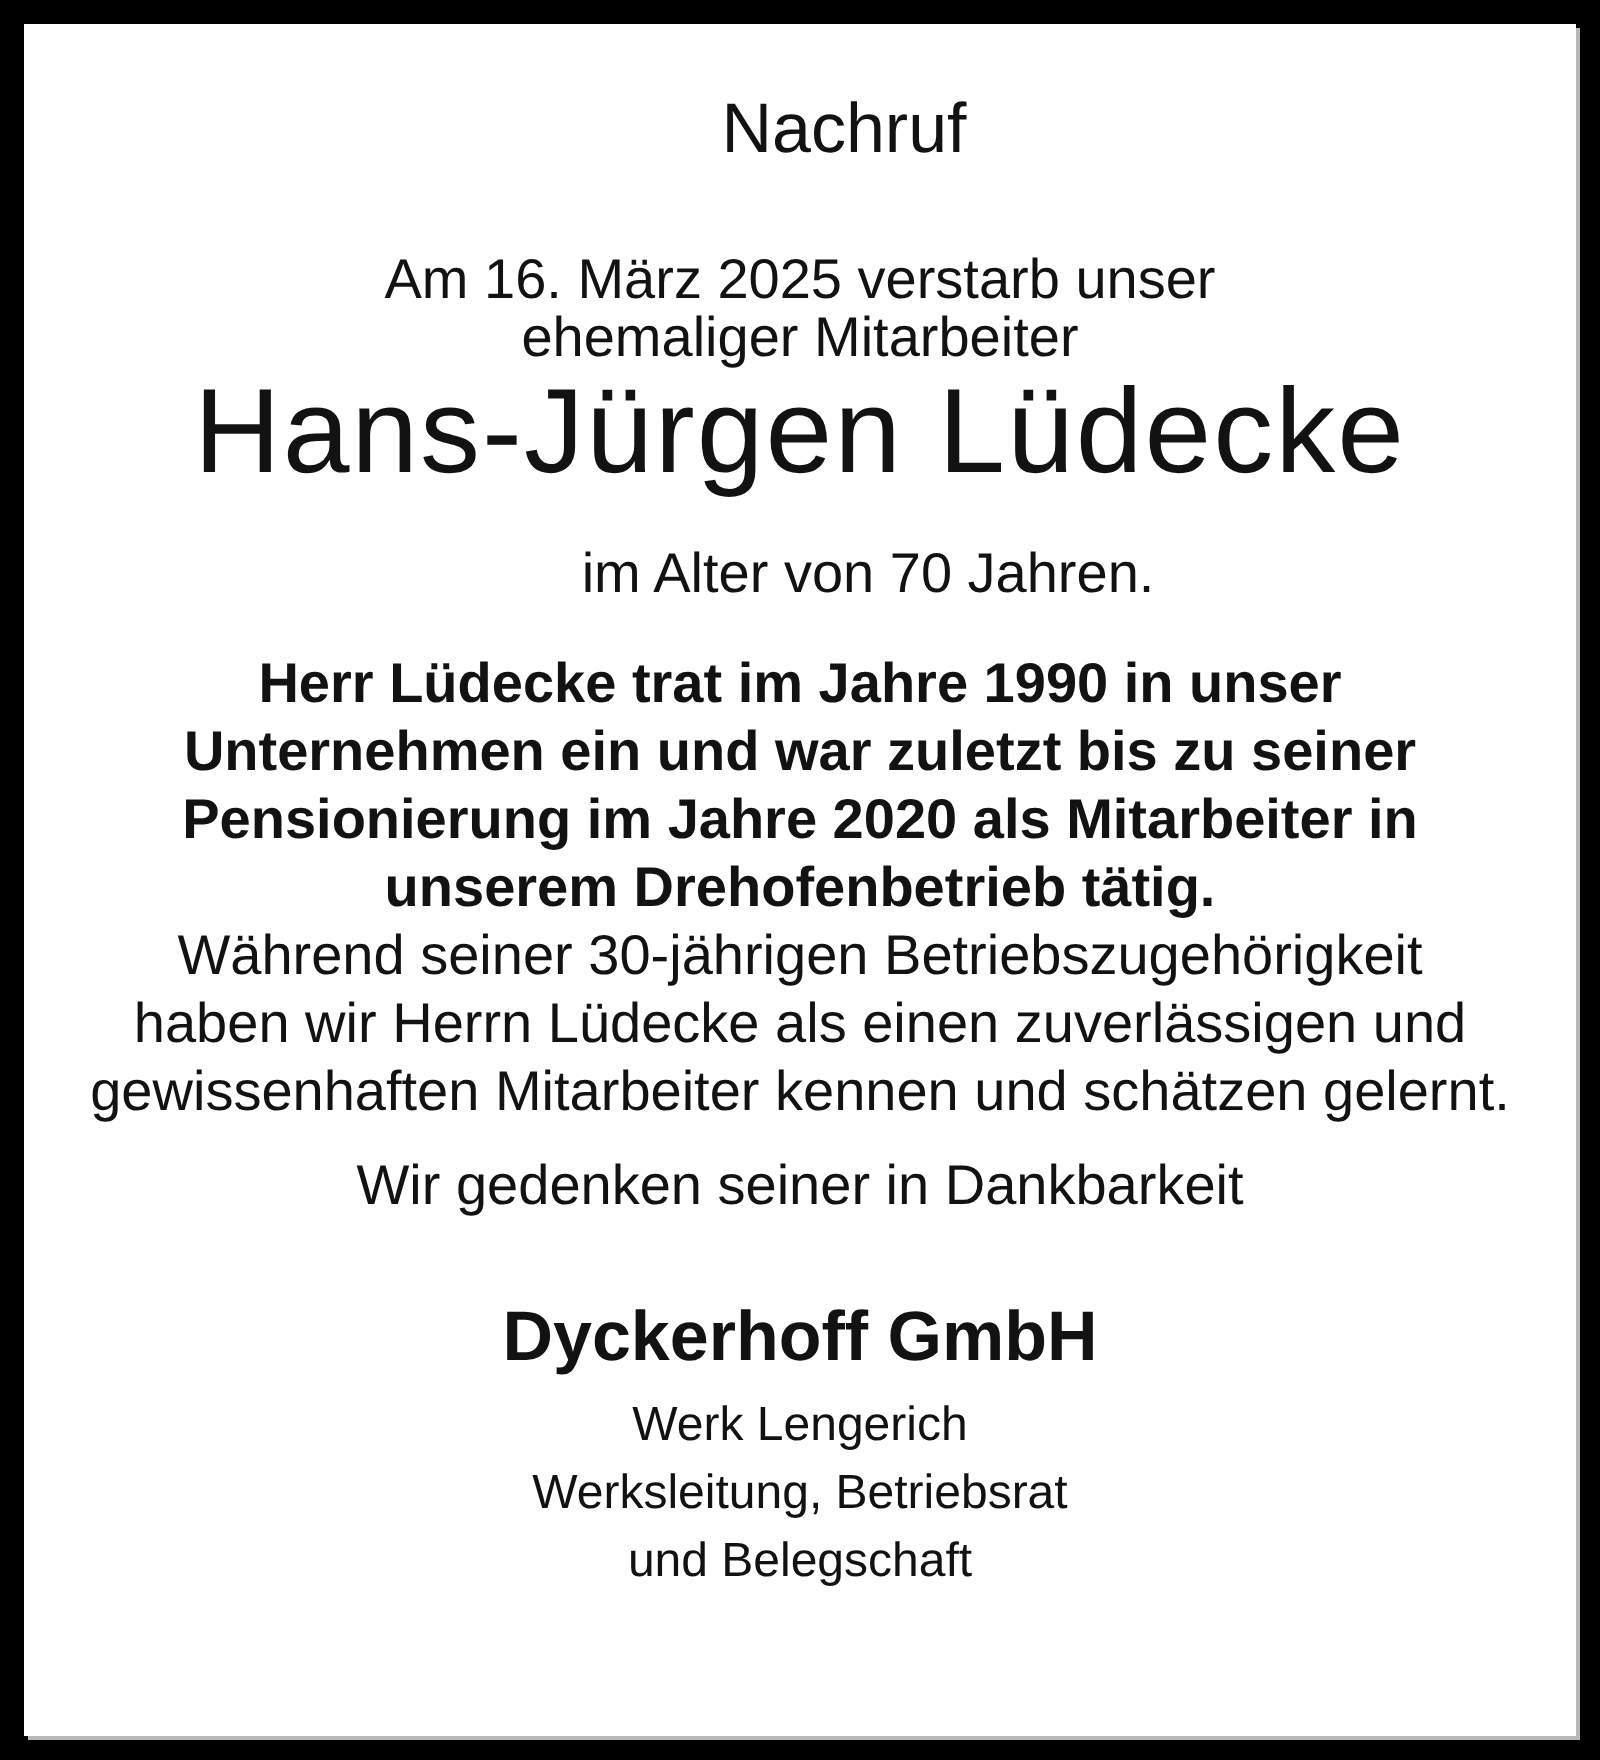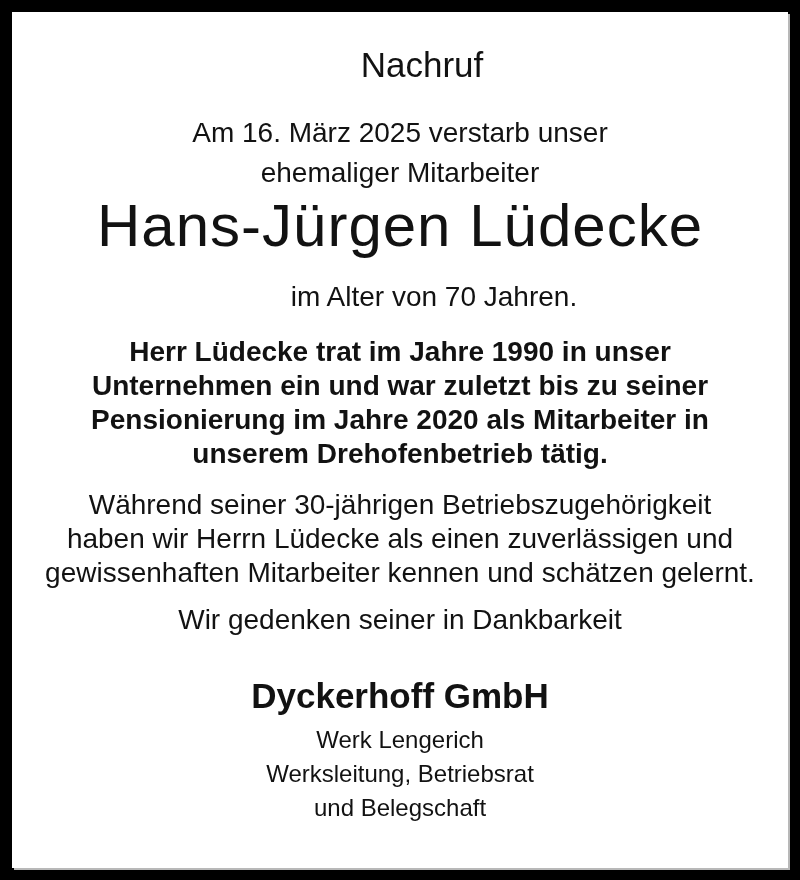--- a/index.html
+++ b/index.html
@@ -36,22 +36,22 @@
     white-space: pre-line;
   }
   .title {
     font-size: 35px;
     line-height: 42px;
     margin-top: 32px;
     padding-left: 22px;
   }
   .intro {
     font-size: 28px;
-    line-height: 40px;
-    margin-top: 27px;
+    line-height: 29px;
+    margin-top: 39px;
   }
   .name {
     font-size: 60px;
     line-height: 66px;
     letter-spacing: 1px;
   }
   .age {
     font-size: 28px;
     line-height: 34px;
     margin-top: 21px;
@@ -59,21 +59,20 @@
   }
   .para1 {
     font-size: 28px;
     line-height: 34px;
     margin-top: 21px;
     font-weight: bold;
   }
   .para2 {
     font-size: 28px;
     line-height: 34px;
-    margin-top: 17px;
   }
   .remembrance {
     font-size: 28px;
     line-height: 34px;
     margin-top: 13px;
     text-align: center;
   }
   .company {
     font-size: 35px;
     line-height: 42px;

